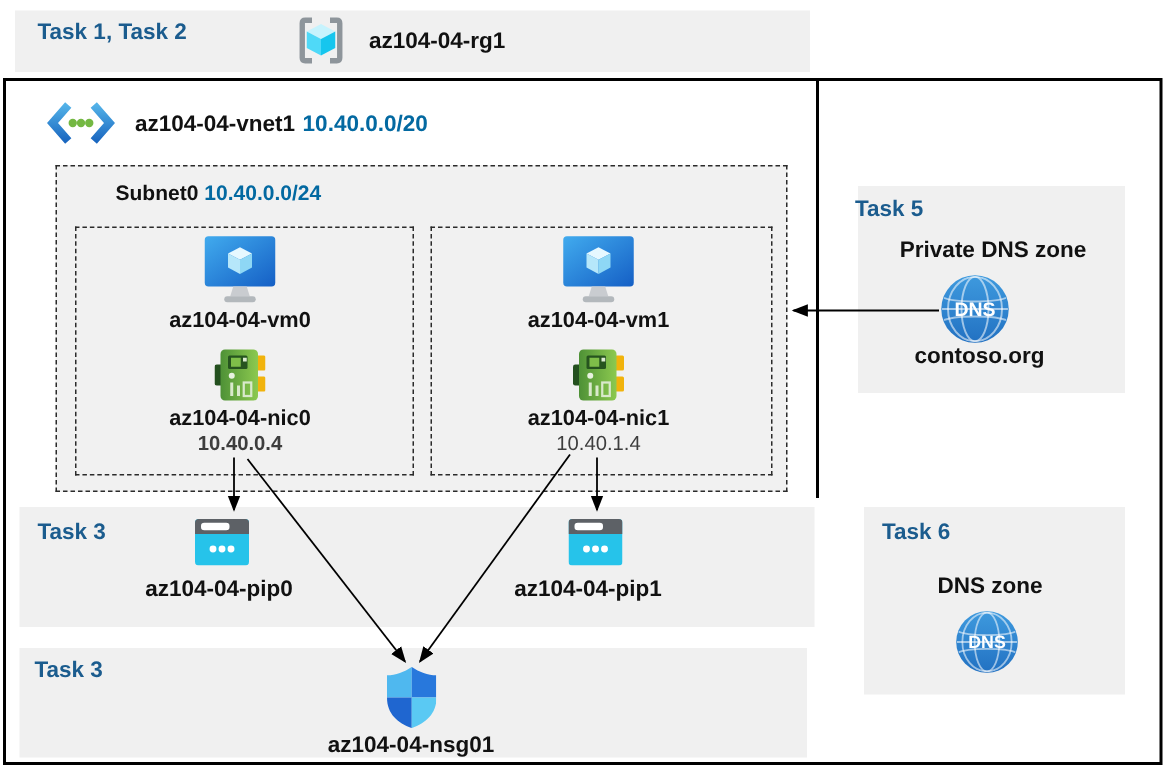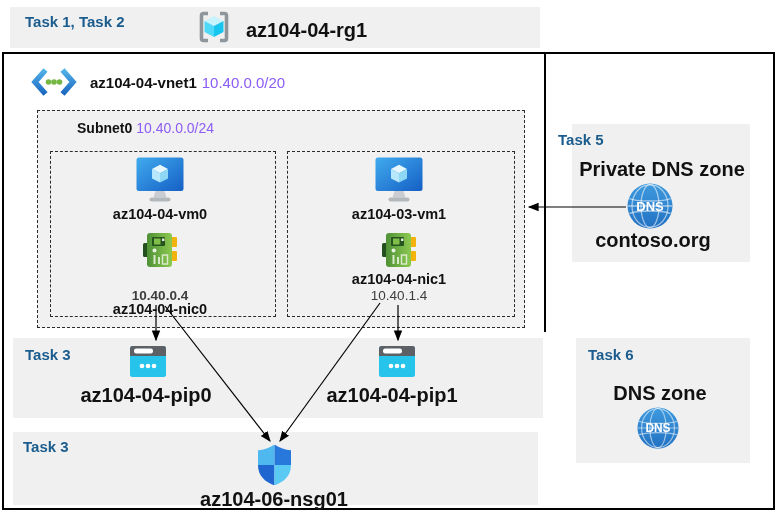--- a/index.html
+++ b/index.html
@@ -19,22 +19,22 @@
   .dashed{position:absolute;border:1px dashed #2b2b2b;}
   .outer-dashed{left:37px;top:110px;width:486px;height:216px;background:#f1f1f1;}
   .sub0-box{left:50px;top:151px;width:224px;height:164px;}
   .sub1-box{left:287px;top:151px;width:226px;height:164px;}
 
   .txt{position:absolute;white-space:nowrap;color:#111;}
   .cx{transform:translateX(-50%);text-align:center;}
   .task-label{color:#1b5c8e;font-weight:bold;font-size:15px;}
   .bold{font-weight:bold;}
   .name{font-weight:bold;font-size:14.5px;}
-  .big-name{font-weight:bold;font-size:20px;}
-  .reg{font-weight:normal;color:#8b5cf6;}
+  .big-name{font-weight:bold;font-size:15px;}
+  .reg{font-weight:bold;color:#0369a1;}
   .sub-label{font-size:14px;margin-left:24px;}
   .sub-label .reg{margin-left:4px;}
   .ip{font-size:13.5px;color:#3d3d3d;}
   .vnet-title{font-size:15px;}
   .vnet-title .reg{margin-left:5px;}
 
   .icon{position:absolute;}
   svg{display:block;}
   .arrows{position:absolute;left:0;top:0;z-index:9;pointer-events:none;}
 </style>
@@ -119,55 +119,55 @@
       <rect x="4" y="1" width="25" height="34" rx="3" fill="url(#nicg)"></rect>
       <rect x="9" y="5" width="13" height="9" rx="1" fill="#26541f"></rect>
       <rect x="11" y="6.5" width="6.5" height="6" fill="#7fbf49"></rect>
       <rect x="19" y="6.5" width="2.5" height="2.5" fill="#ddecd2"></rect>
       <circle cx="11.5" cy="18.5" r="2" fill="#e8f2e0"></circle>
       <rect x="10.5" y="23" width="2" height="9" fill="#d9e9cb"></rect>
       <rect x="15" y="25" width="2" height="7" fill="#d9e9cb"></rect>
       <rect x="19.5" y="23" width="5" height="9" fill="none" stroke="#d9e9cb" stroke-width="1.5"></rect>
     </svg>
   </div>
-  <div class="txt cx name" style="left:160px;top:271px;margin-top:30px;">az104-04-nic0</div>
+  <div class="txt cx name" style="left:160px;top:271px;">az104-04-nic0</div>
   <div class="txt cx ip" style="left:160px;top:288px;font-weight:bold;">10.40.0.4</div>
 
   <div class="icon" style="left:375px;top:157px;">
     <svg width="48" height="46" viewBox="0 0 48 46">
       <rect x="0.5" y="0.5" width="47" height="33.5" rx="2.5" fill="url(#vmg)"></rect>
       <polygon points="24,7.8 32,12 24,16.2 16,12" fill="#e6f8ff"></polygon>
       <polygon points="16,12 24,16.2 24,25.6 16,21.4" fill="#b6e7fa"></polygon>
       <polygon points="32,12 24,16.2 24,25.6 32,21.4" fill="#8ed7f5"></polygon>
       <polygon points="19.5,34 28.5,34 30.5,40.5 17.5,40.5" fill="#c9ccd0"></polygon>
       <rect x="13.5" y="40.5" width="21" height="4" rx="2" fill="#b3b8bc"></rect>
     </svg>
   </div>
-  <div class="txt cx name" style="left:399px;top:206px;">az104-03-vm1</div>
+  <div class="txt cx name" style="left:399px;top:206px;">az104-04-vm1</div>
 
   <div class="icon" style="left:382px;top:232px;">
     <svg width="34" height="36" viewBox="0 0 34 36">
       <rect x="0" y="11" width="6" height="14" rx="1.5" fill="#24501f"></rect>
       <rect x="28" y="5" width="6" height="10" rx="1" fill="#f1b30c"></rect>
       <rect x="28" y="19" width="6" height="10" rx="1" fill="#f1b30c"></rect>
       <rect x="4" y="1" width="25" height="34" rx="3" fill="url(#nicg)"></rect>
       <rect x="9" y="5" width="13" height="9" rx="1" fill="#26541f"></rect>
       <rect x="11" y="6.5" width="6.5" height="6" fill="#7fbf49"></rect>
       <rect x="19" y="6.5" width="2.5" height="2.5" fill="#ddecd2"></rect>
       <circle cx="11.5" cy="18.5" r="2" fill="#e8f2e0"></circle>
       <rect x="10.5" y="23" width="2" height="9" fill="#d9e9cb"></rect>
       <rect x="15" y="25" width="2" height="7" fill="#d9e9cb"></rect>
       <rect x="19.5" y="23" width="5" height="9" fill="none" stroke="#d9e9cb" stroke-width="1.5"></rect>
     </svg>
   </div>
   <div class="txt cx name" style="left:399px;top:271px;">az104-04-nic1</div>
   <div class="txt cx ip" style="left:399px;top:288px;">10.40.1.4</div>
 
   <div class="band task5-box"></div>
-  <div class="txt task-label" style="left:558px;top:131px;">Task 5</div>
+  <div class="txt task-label" style="left:570px;top:131px;">Task 5</div>
   <div class="txt cx big-name" style="left:662px;top:158px;">Private DNS zone</div>
   <div class="icon" style="left:627px;top:183px;">
     <svg width="46" height="46" viewBox="0 0 46 46">
       <defs>
         <linearGradient id="dnsg" x1="0" y1="0" x2="0" y2="1">
           <stop offset="0" stop-color="#3e9ade"></stop>
             <stop offset="1" stop-color="#2271c2"></stop>
         </linearGradient>
         <clipPath id="dnsc">
             <circle cx="23" cy="23" r="22"></circle>
@@ -240,21 +240,21 @@
         </clipPath>
       </defs>
       <g clip-path="url(#shieldc)">
         <rect x="0" y="0" width="17" height="21" fill="#4fb8ef"></rect>
         <rect x="17" y="0" width="17" height="21" fill="#2878dc"></rect>
         <rect x="0" y="21" width="17" height="21" fill="#1f66d0"></rect>
         <rect x="17" y="21" width="17" height="21" fill="#5ac9f3"></rect>
       </g>
     </svg>
   </div>
-  <div class="txt cx big-name" style="left:274px;top:488px;">az104-06-nsg01</div>
+  <div class="txt cx big-name" style="left:274px;top:488px;">az104-04-nsg01</div>
 
   <svg class="arrows" width="776" height="517" viewBox="0 0 776 517">
     <defs>
       <marker id="ah" markerWidth="10" markerHeight="9" refX="8" refY="4" orient="auto">
         <path d="M0,0.5 L9,4 L0,7.5 Z" fill="#000"></path>
       </marker>
     </defs>
     <line x1="156" y1="305" x2="156" y2="340" stroke="#000" stroke-width="1.2" marker-end="url(#ah)"></line>
     <line x1="398" y1="305" x2="398" y2="340" stroke="#000" stroke-width="1.2" marker-end="url(#ah)"></line>
     <line x1="165" y1="306" x2="270" y2="441" stroke="#000" stroke-width="1.2" marker-end="url(#ah)"></line>

